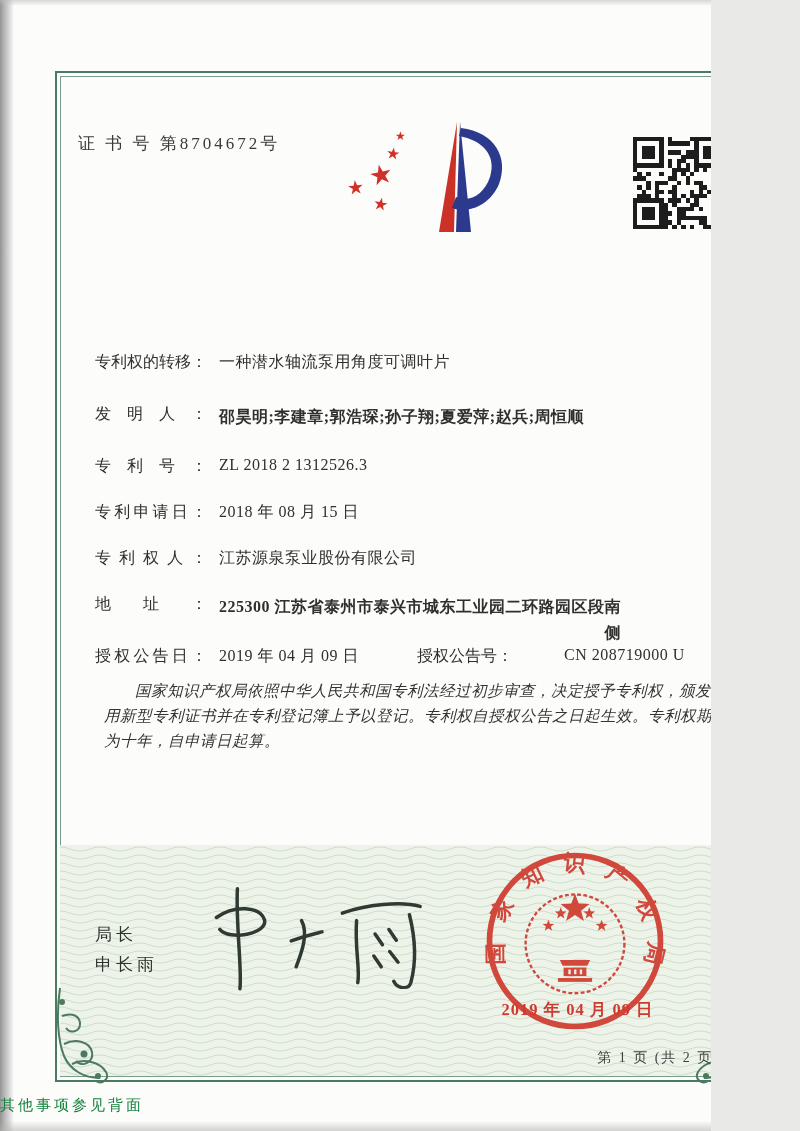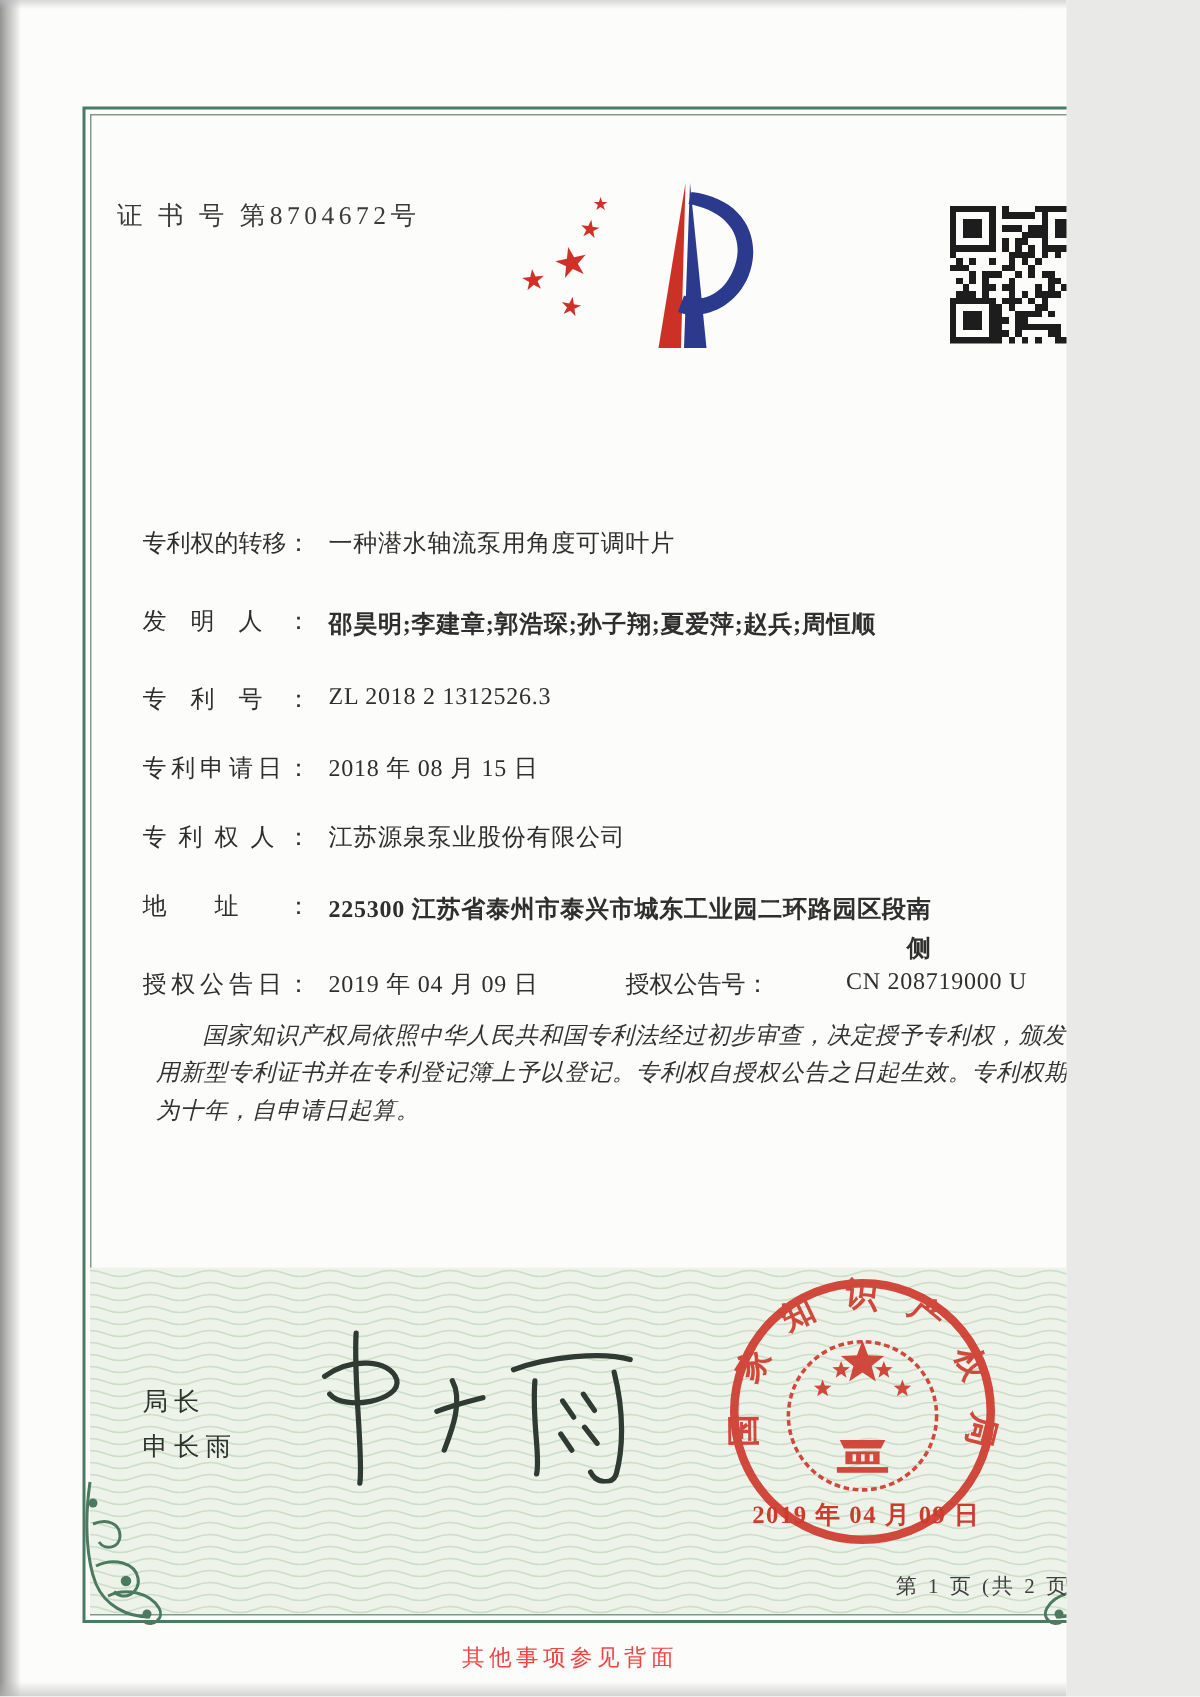--- a/index.html
+++ b/index.html
@@ -38,21 +38,21 @@
   
   .legal{position:absolute;left:88px;top:678px;width:648px;font-size:15.5px;line-height:25px;color:#333;}
   .legal p{margin:0 0 3px 16px;text-indent:2em;letter-spacing:.5px;font-style:italic;}
   
   .director{position:absolute;left:95px;top:920px;font-size:17px;color:#2c332c;line-height:30px;letter-spacing:4px;}
   .sig{position:absolute;left:205px;top:874px;width:225px;height:118px;transform:rotate(-2deg);}
   .seal{position:absolute;left:480px;top:846px;width:190px;height:190px;opacity:.92;}
   .seal-date{position:absolute;left:480px;top:999px;width:195px;text-align:center;
     font-size:16.5px;font-weight:700;color:#cf3a2e;letter-spacing:1px;}
   .page-info{position:absolute;left:0;top:1049px;width:720px;text-align:right;font-size:14px;color:#3f3f3f;letter-spacing:2px;}
-  .back-note{position:absolute;left:0;top:1096px;width:760px;text-align:center;font-size:15px;color:#ef4444;letter-spacing:3px;}
+  .back-note{position:absolute;left:0;top:1096px;width:760px;font-size:15px;color:#15803d;letter-spacing:3px;}
   .corner{position:absolute;width:72px;height:100px;}
   .corner-l{left:50px;top:986px;}
   .corner-r{left:682px;top:986px;transform:scaleX(-1);}
 </style>
 </head>
 <body>
 
 <div class="page">
 
   <div class="scan-left"></div>

